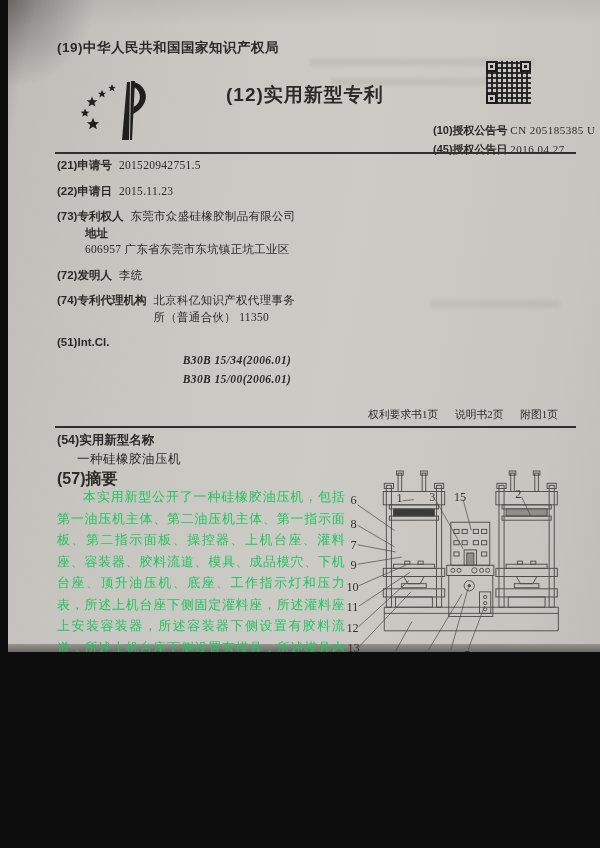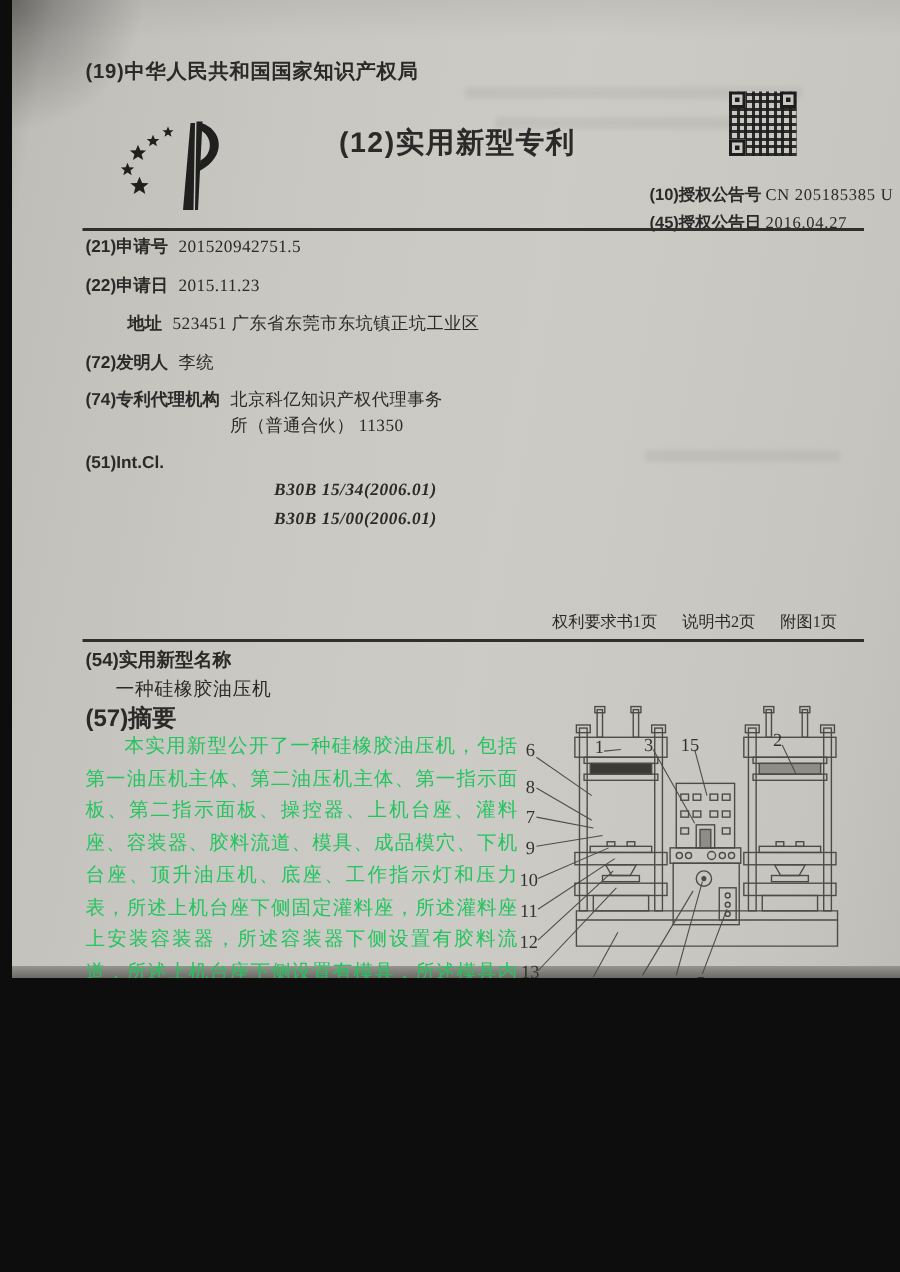--- a/index.html
+++ b/index.html
@@ -132,23 +132,27 @@
   <div class="abs" id="biblio">
     <div class="entry">
       <span class="lbl hei">(21)申请号</span>
       <span class="val">201520942751.5</span>
     </div>
     <div class="entry">
       <span class="lbl hei">(22)申请日</span>
       <span class="val">2015.11.23</span>
     </div>
     <div style="margin-bottom:9px;">
-      <div class="entry subrow" style="margin-bottom:0;">
+      <div class="entry" style="margin-bottom:0;">
+        <span class="lbl hei">(73)专利权人</span>
+        <span class="val">东莞市众盛硅橡胶制品有限公司</span>
+      </div>
+      <div class="entry subrow" style="margin-bottom:0;flex-direction:column;">
         <span class="lbl hei">地址</span>
-        <span class="val addr-val">523451 广东省东莞市东坑镇正坑工业区</span>
+        <span class="val addr-val">606957 广东省东莞市东坑镇正坑工业区</span>
       </div>
     </div>
     <div class="entry">
       <span class="lbl hei">(72)发明人</span>
       <span class="val">李统</span>
     </div>
     <div style="margin-bottom:9px;">
       <div class="entry" style="margin-bottom:0;">
         <span class="lbl hei">(74)专利代理机构</span>
         <span class="val narrow-val">北京科亿知识产权代理事务所（普通合伙） 11350</span>

